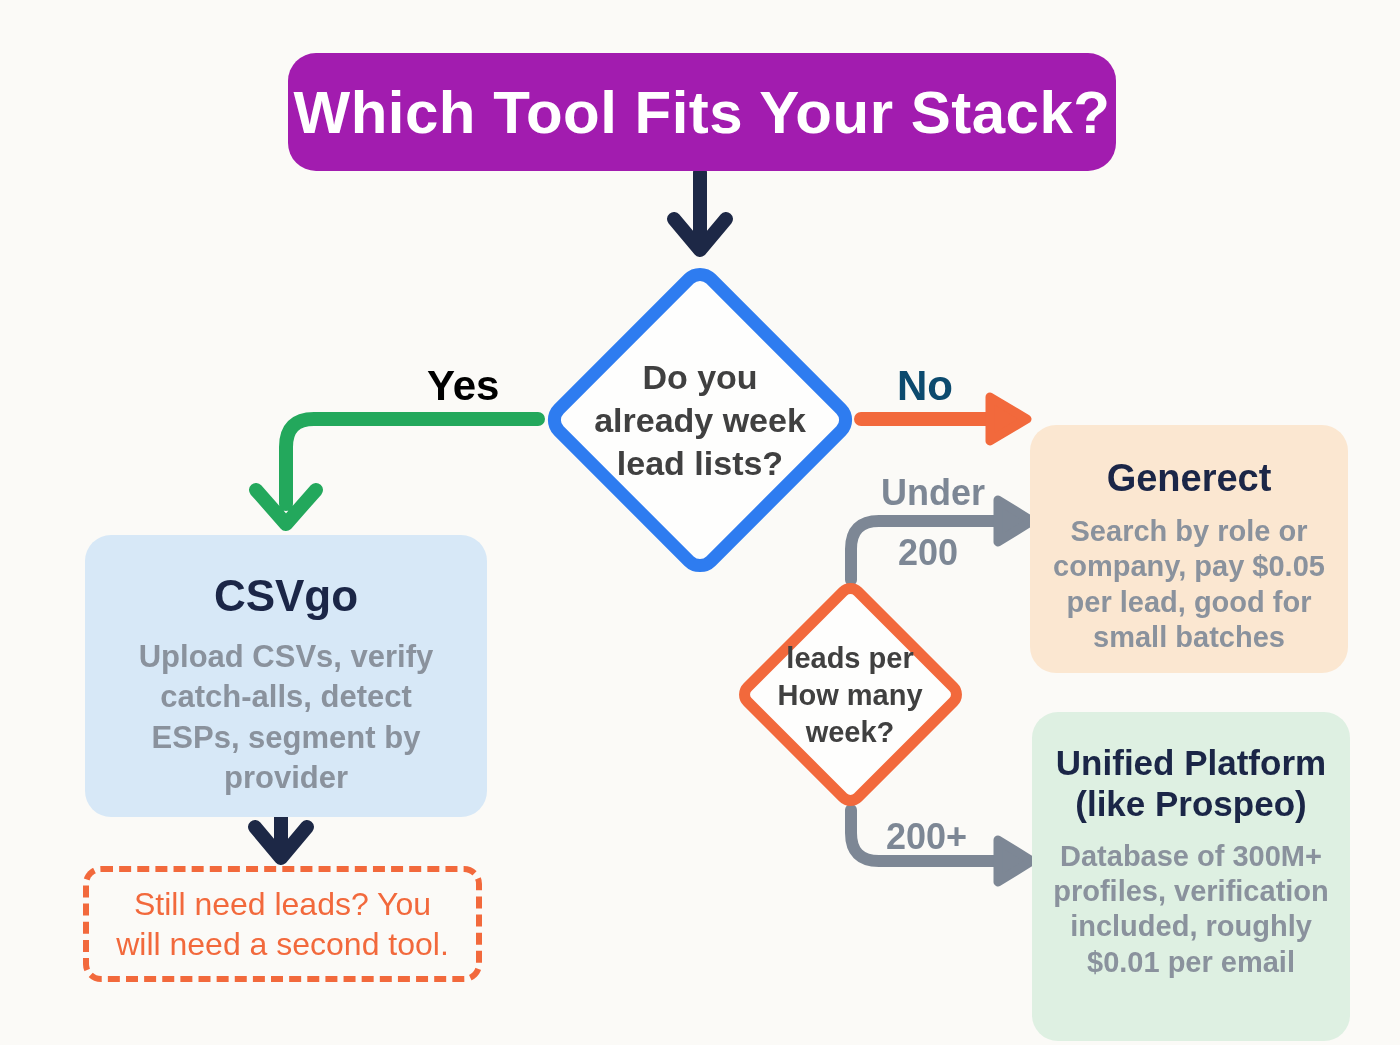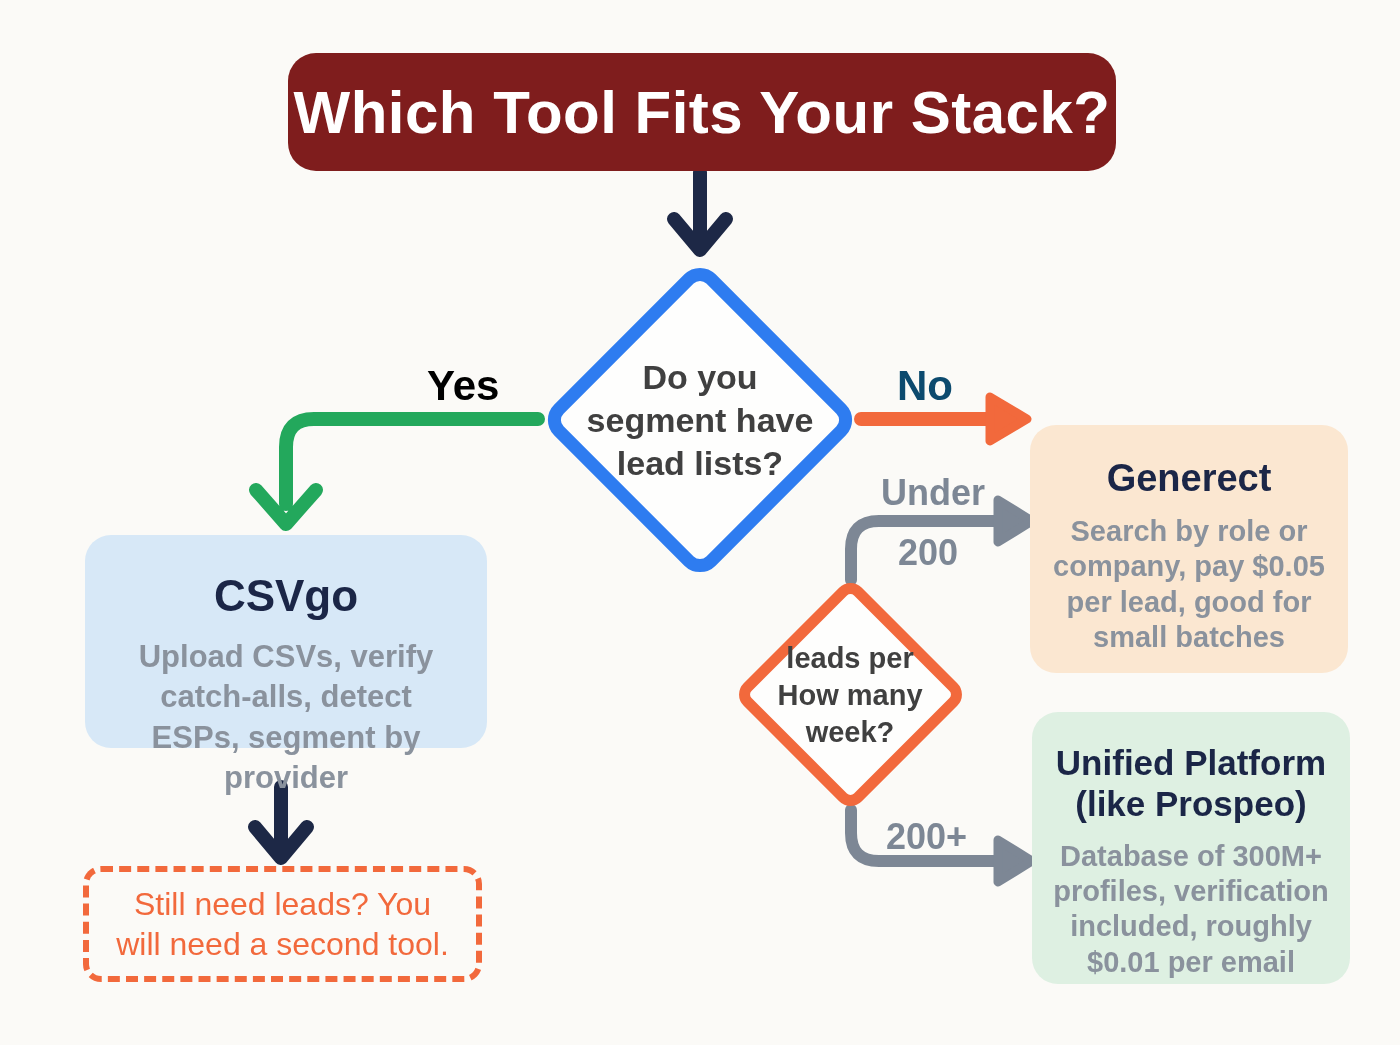--- a/index.html
+++ b/index.html
@@ -8,21 +8,21 @@
     position:relative;
     background:#fbfaf7;
     font-family:"Liberation Sans", sans-serif;
     overflow:hidden;
   }
   .abs { position:absolute; }
 
   
   .title-banner {
     left:288px; top:53px; width:828px; height:118px;
-    background:#7f1d1d; border-radius:28px;
+    background:#a21caf; border-radius:28px;
     display:flex; align-items:center; justify-content:center;
   }
   .title-banner .title-text {
     color:#ffffff; font-size:60px; font-weight:700; letter-spacing:0.5px;
   }
 
   
   #connectors { left:0; top:0; pointer-events:none; }
 
   
@@ -53,35 +53,35 @@
   .label-under { left:881px; top:472px; }
   .label-200   { left:898px; top:532px; }
   .label-200plus { left:886px; top:816px; }
 
   
   .card { border-radius:26px; text-align:center; }
   .card .card-title { color:#1b2647; font-weight:700; }
   .card .card-desc  { color:#8a929d; font-weight:700; }
 
   .card-csvgo {
-    left:85px; top:535px; width:402px; height:213px;
+    left:85px; top:535px; width:402px; height:282px;
     background:#d7e8f7; padding:36px 28px 0;
   }
   .card-csvgo .card-title { font-size:44px; margin-bottom:16px; }
   .card-csvgo .card-desc  { font-size:31px; line-height:1.3; }
 
   .card-generect {
     left:1030px; top:425px; width:318px; height:248px;
     background:#fbe7d1; padding:32px 22px 0;
   }
   .card-generect .card-title { font-size:38px; margin-bottom:14px; }
   .card-generect .card-desc  { font-size:29px; line-height:1.22; }
 
   .card-unified {
-    left:1032px; top:712px; width:318px; height:272px;
+    left:1032px; top:712px; width:318px; height:329px;
     background:#def0e2; padding:30px 20px 0;
   }
   .card-unified .card-title { font-size:35px; line-height:1.18; margin-bottom:14px; }
   .card-unified .card-desc  { font-size:29px; line-height:1.22; }
 
   
   .warning-box {
     left:83px; top:866px; width:399px; height:116px;
     border:6px dashed #f2693c; border-radius:18px;
     display:flex; align-items:center; justify-content:center;
@@ -112,21 +112,21 @@
   <path d="M281 787 L281 841 M255 827 L281 858 L307 827" fill="none" stroke-width="14" stroke-linecap="round" stroke-linejoin="round" stroke="#1d2846"></path>
 </svg>
 
 <div class="abs title-banner">
   <div class="title-text">Which Tool Fits Your Stack?</div>
 </div>
 
 <div class="abs diamond blue"></div>
 <div class="abs diamond-text d1">
   <div>Do you</div>
-  <div>segment have</div>
+  <div>already week</div>
   <div>lead lists?</div>
 </div>
 
 <div class="abs branch-label label-yes">Yes</div>
 <div class="abs branch-label label-no">No</div>
 <div class="abs branch-label label-gray label-under">Under</div>
 <div class="abs branch-label label-gray label-200">200</div>
 <div class="abs branch-label label-gray label-200plus">200+</div>
 
 <div class="abs card card-csvgo">

